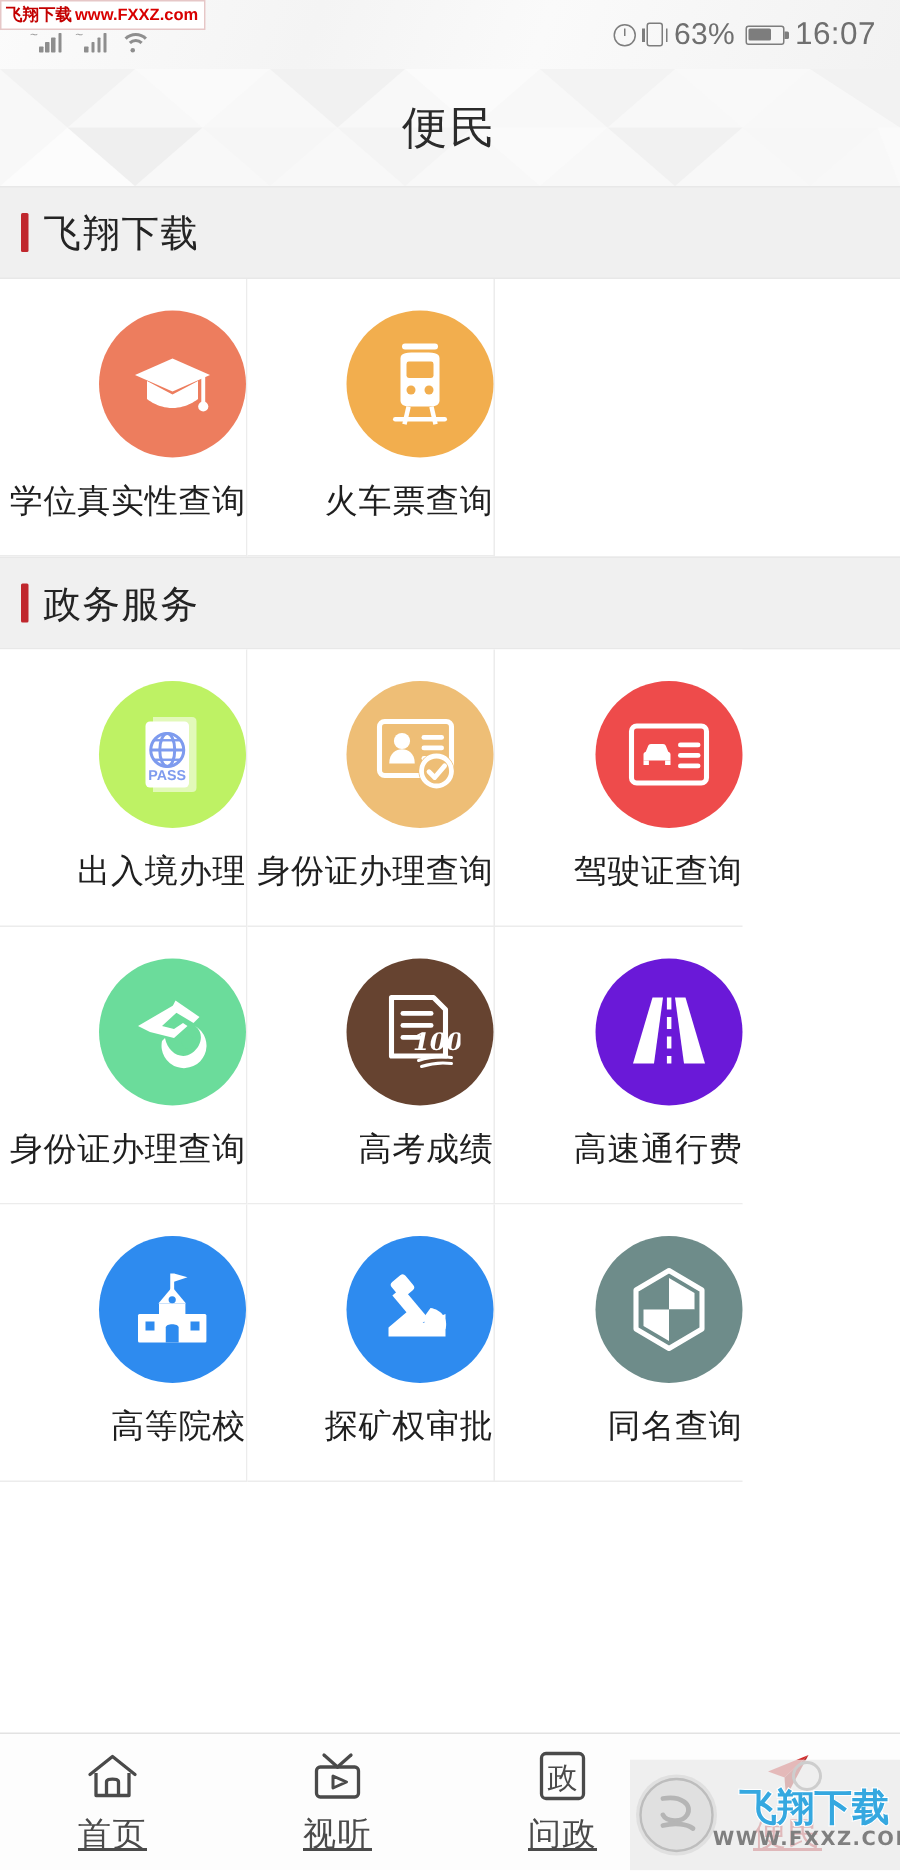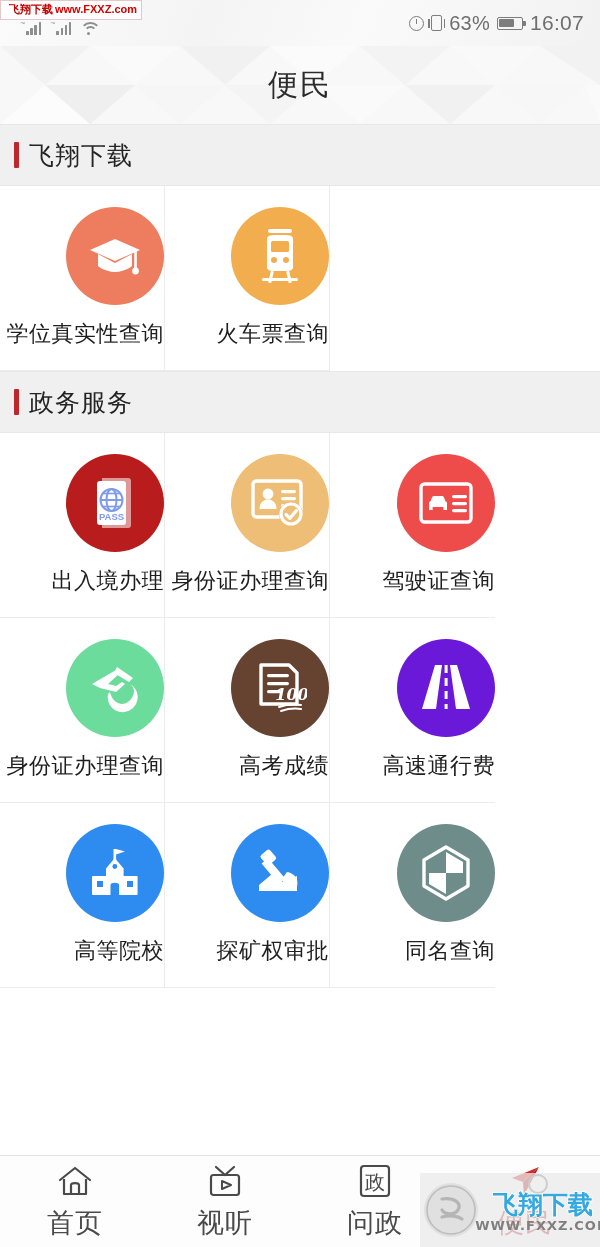--- a/index.html
+++ b/index.html
@@ -38,21 +38,21 @@
   .batt{position:relative;width:26px;height:13px;border:1.6px solid #7d7d7d;border-radius:2px;}
   .batt span{position:absolute;left:1.5px;top:1.5px;bottom:1.5px;width:60%;background:#7d7d7d;border-radius:1px;}
   .batt::after{content:"";position:absolute;right:-4px;top:3.5px;width:2.5px;height:5px;background:#7d7d7d;border-radius:0 1px 1px 0;}
   .pct{font-size:20px;letter-spacing:.2px}
   .clock{font-size:21px;letter-spacing:.3px}
 
   
   .wm-top{
     position:absolute;left:0;top:0;z-index:9;
     background:#fff;border:1px solid #e6c7c7;
-    padding:1px 4px 2px 8px;font-size:11px;color:#d80000;
+    padding:1px 4px 2px 3px;font-size:11px;color:#d80000;
     font-weight:bold;white-space:nowrap;letter-spacing:0;
   }
   .wm-top .cn{color:#c30000;margin-right:2px;font-size:11px}
 
   
   .header{
     position:relative;height:78px;width:100%;overflow:hidden;
     display:flex;align-items:center;justify-content:center;
     background:#f7f7f7;
   }
@@ -103,21 +103,21 @@
     display:flex;align-items:center;
   }
   .tab{
     flex:1;height:100%;display:flex;flex-direction:column;
     align-items:center;justify-content:center;gap:5px;
     color:#4a4a4a;
   }
   .tab.active{color:#c0272d;}
   .tab .tl{
     font-family:"DejaVu Serif","Liberation Serif",serif;
-    font-size:27px;letter-spacing:1px;
+    font-size:22px;letter-spacing:1px;text-decoration:underline;
   }
   .tab .ti{height:38px;display:flex;align-items:center;justify-content:center;}
 
   
   .wm-bot{
     position:absolute;right:0;bottom:0;width:180px;height:74px;z-index:20;
     pointer-events:none;
   }
 </style>
 </head>
@@ -223,21 +223,21 @@
   </div>
 
   <div class="section-head">
     <span class="bar"></span>
     <span>政务服务</span>
   </div>
 
   <div class="grid">
 
     <div class="cell">
-      <div class="ico" style="background:#b91c1c">
+      <div class="ico" style="background:#bef264">
         <svg width="54" height="58" viewBox="0 0 54 58">
           <path d="M14,4 L40,4 C42,4 43,5 43,7 L43,51 C43,53 42,54 40,54 L14,54 Z" fill="#fff" opacity="0.55"></path>
           <rect x="9" y="7" width="29" height="44" rx="3" fill="#fff"></rect>
           <circle cx="23.5" cy="26" r="11" fill="none" stroke="#7E9BEE" stroke-width="2"></circle>
           <ellipse cx="23.5" cy="26" rx="5" ry="11" fill="none" stroke="#7E9BEE" stroke-width="2"></ellipse>
           <line x1="12.5" y1="26" x2="34.5" y2="26" stroke="#7E9BEE" stroke-width="2"></line>
           <line x1="14.5" y1="19.5" x2="32.5" y2="19.5" stroke="#7E9BEE" stroke-width="1.6"></line>
           <line x1="14.5" y1="32.5" x2="32.5" y2="32.5" stroke="#7E9BEE" stroke-width="1.6"></line>
           <text x="23.5" y="46" font-family="Liberation Sans,sans-serif" font-size="9.5" font-weight="bold" fill="#7E9BEE" text-anchor="middle">PASS</text>
         </svg>

